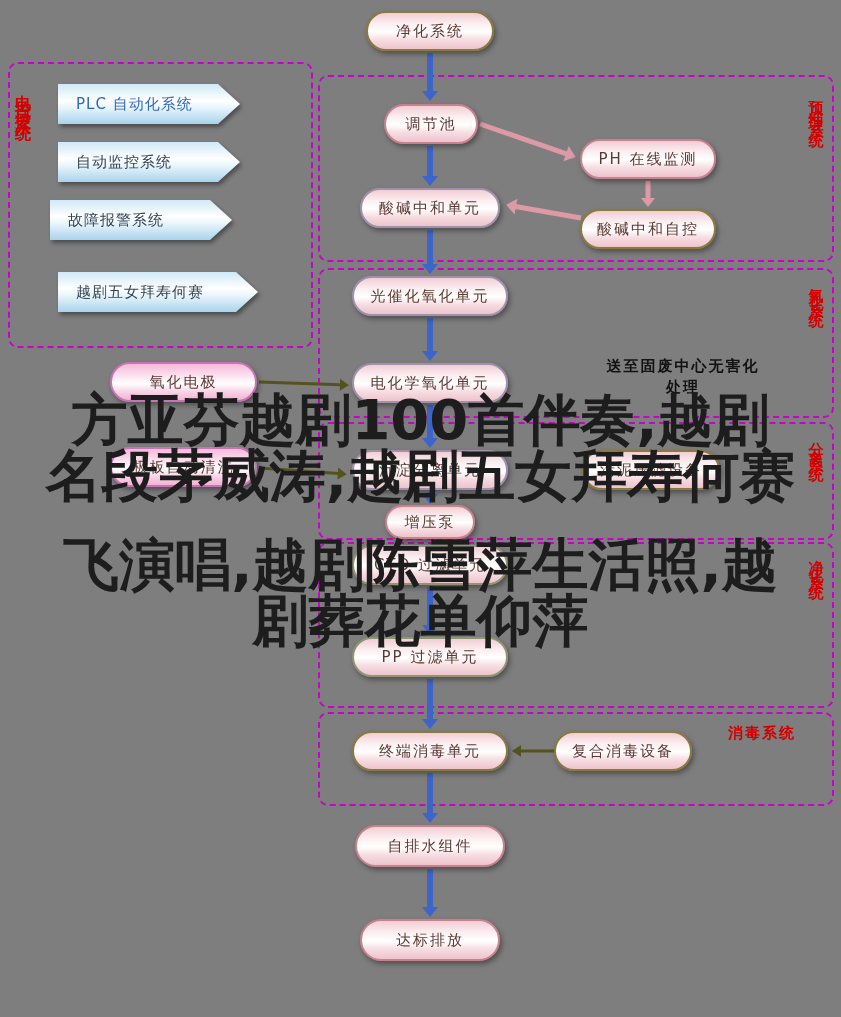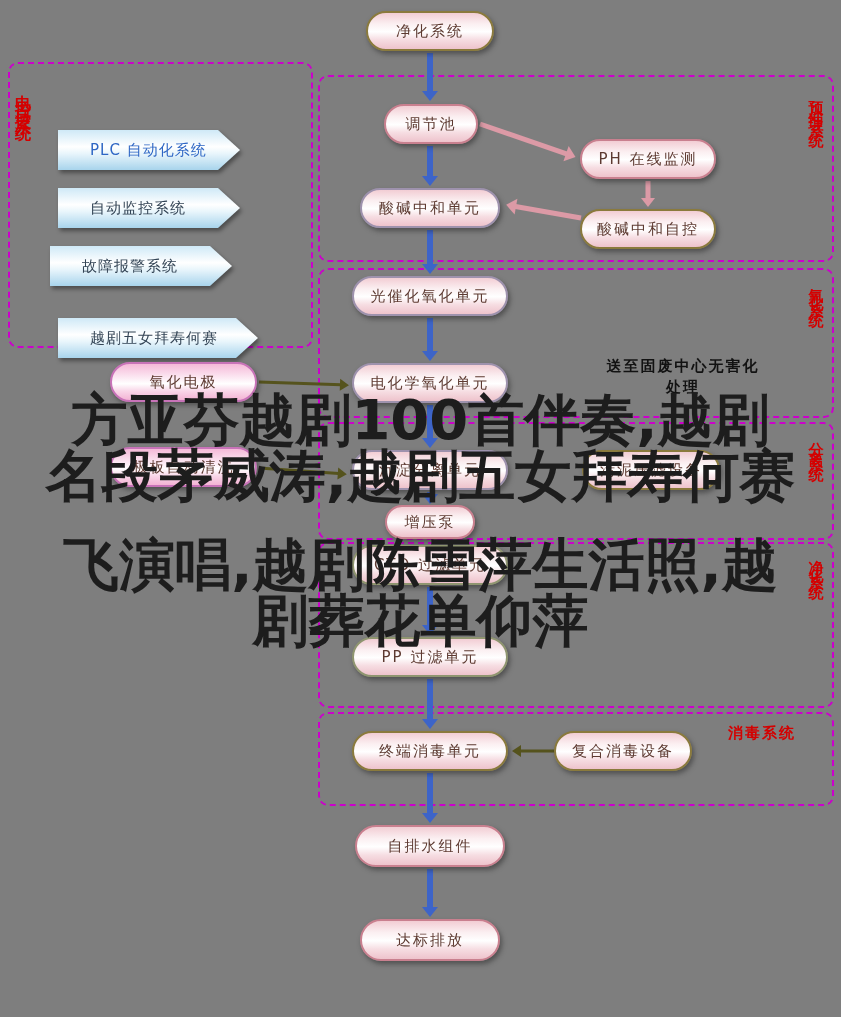--- a/index.html
+++ b/index.html
@@ -24,22 +24,22 @@
   .b-sage    { border-color:#8f9570; }
   .b-magenta { border-color:#c873b8;
     background:linear-gradient(180deg,#f5b9d8 0%,#fce9f3 38%,#ffffff 55%,#f9d6e8 75%,#f3b3d4 100%); }
 
   
   .banner-wrap { position:absolute; z-index:3; filter:drop-shadow(2px 3px 2px rgba(0,0,0,.4)); }
   .banner {
     width:100%; height:100%; box-sizing:border-box;
     clip-path:polygon(0 0, calc(100% - 22px) 0, 100% 50%, calc(100% - 22px) 100%, 0 100%);
     background:linear-gradient(180deg,#cfe9f7 0%,#ffffff 42%,#eaf6fc 58%,#a8d4ec 100%);
-    display:flex; align-items:center; padding-left:32px;
-    font-size:15px; letter-spacing:1px; color:#334455; white-space:nowrap;margin-top:46px;
+    display:flex; align-items:center; padding-left:18px;
+    font-size:15px; letter-spacing:1px; color:#334455; white-space:nowrap;
   }
   .banner.blue { color:#2e66c4; }
 
   
   .vlabel {
     position:absolute; writing-mode:vertical-rl; text-orientation:upright;
     font-weight:bold; color:#d40000; font-size:15px; letter-spacing:8px;
     z-index:4; white-space:nowrap;
   }
   .hlabel { position:absolute; font-weight:bold; color:#d40000; font-size:15px;

